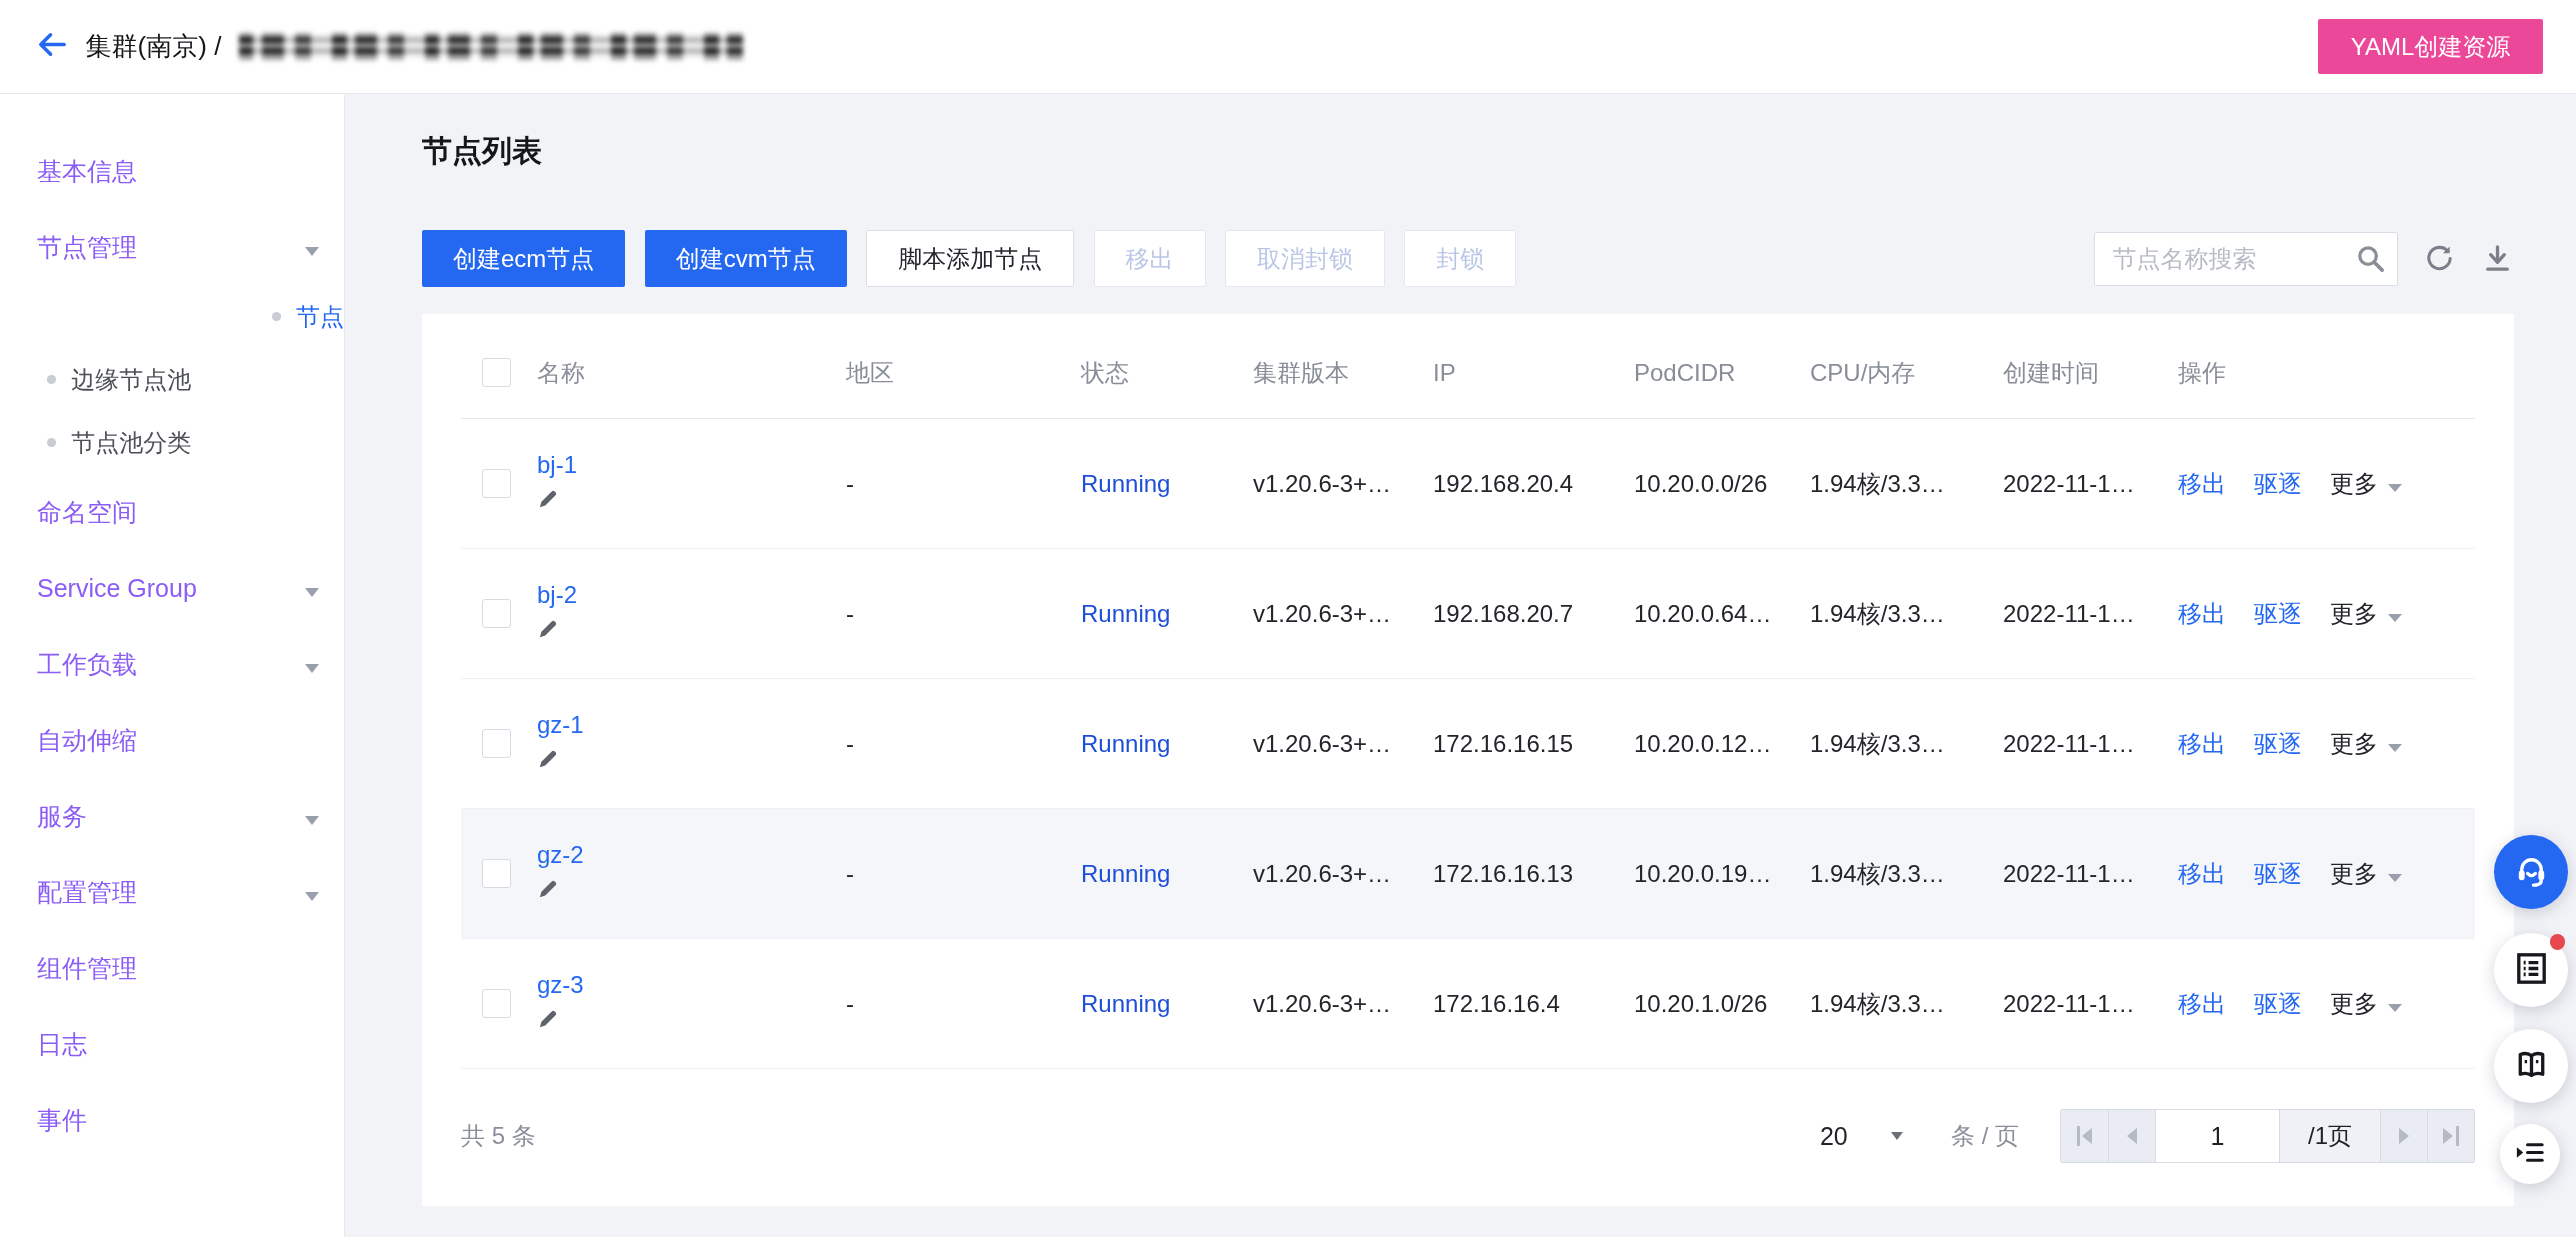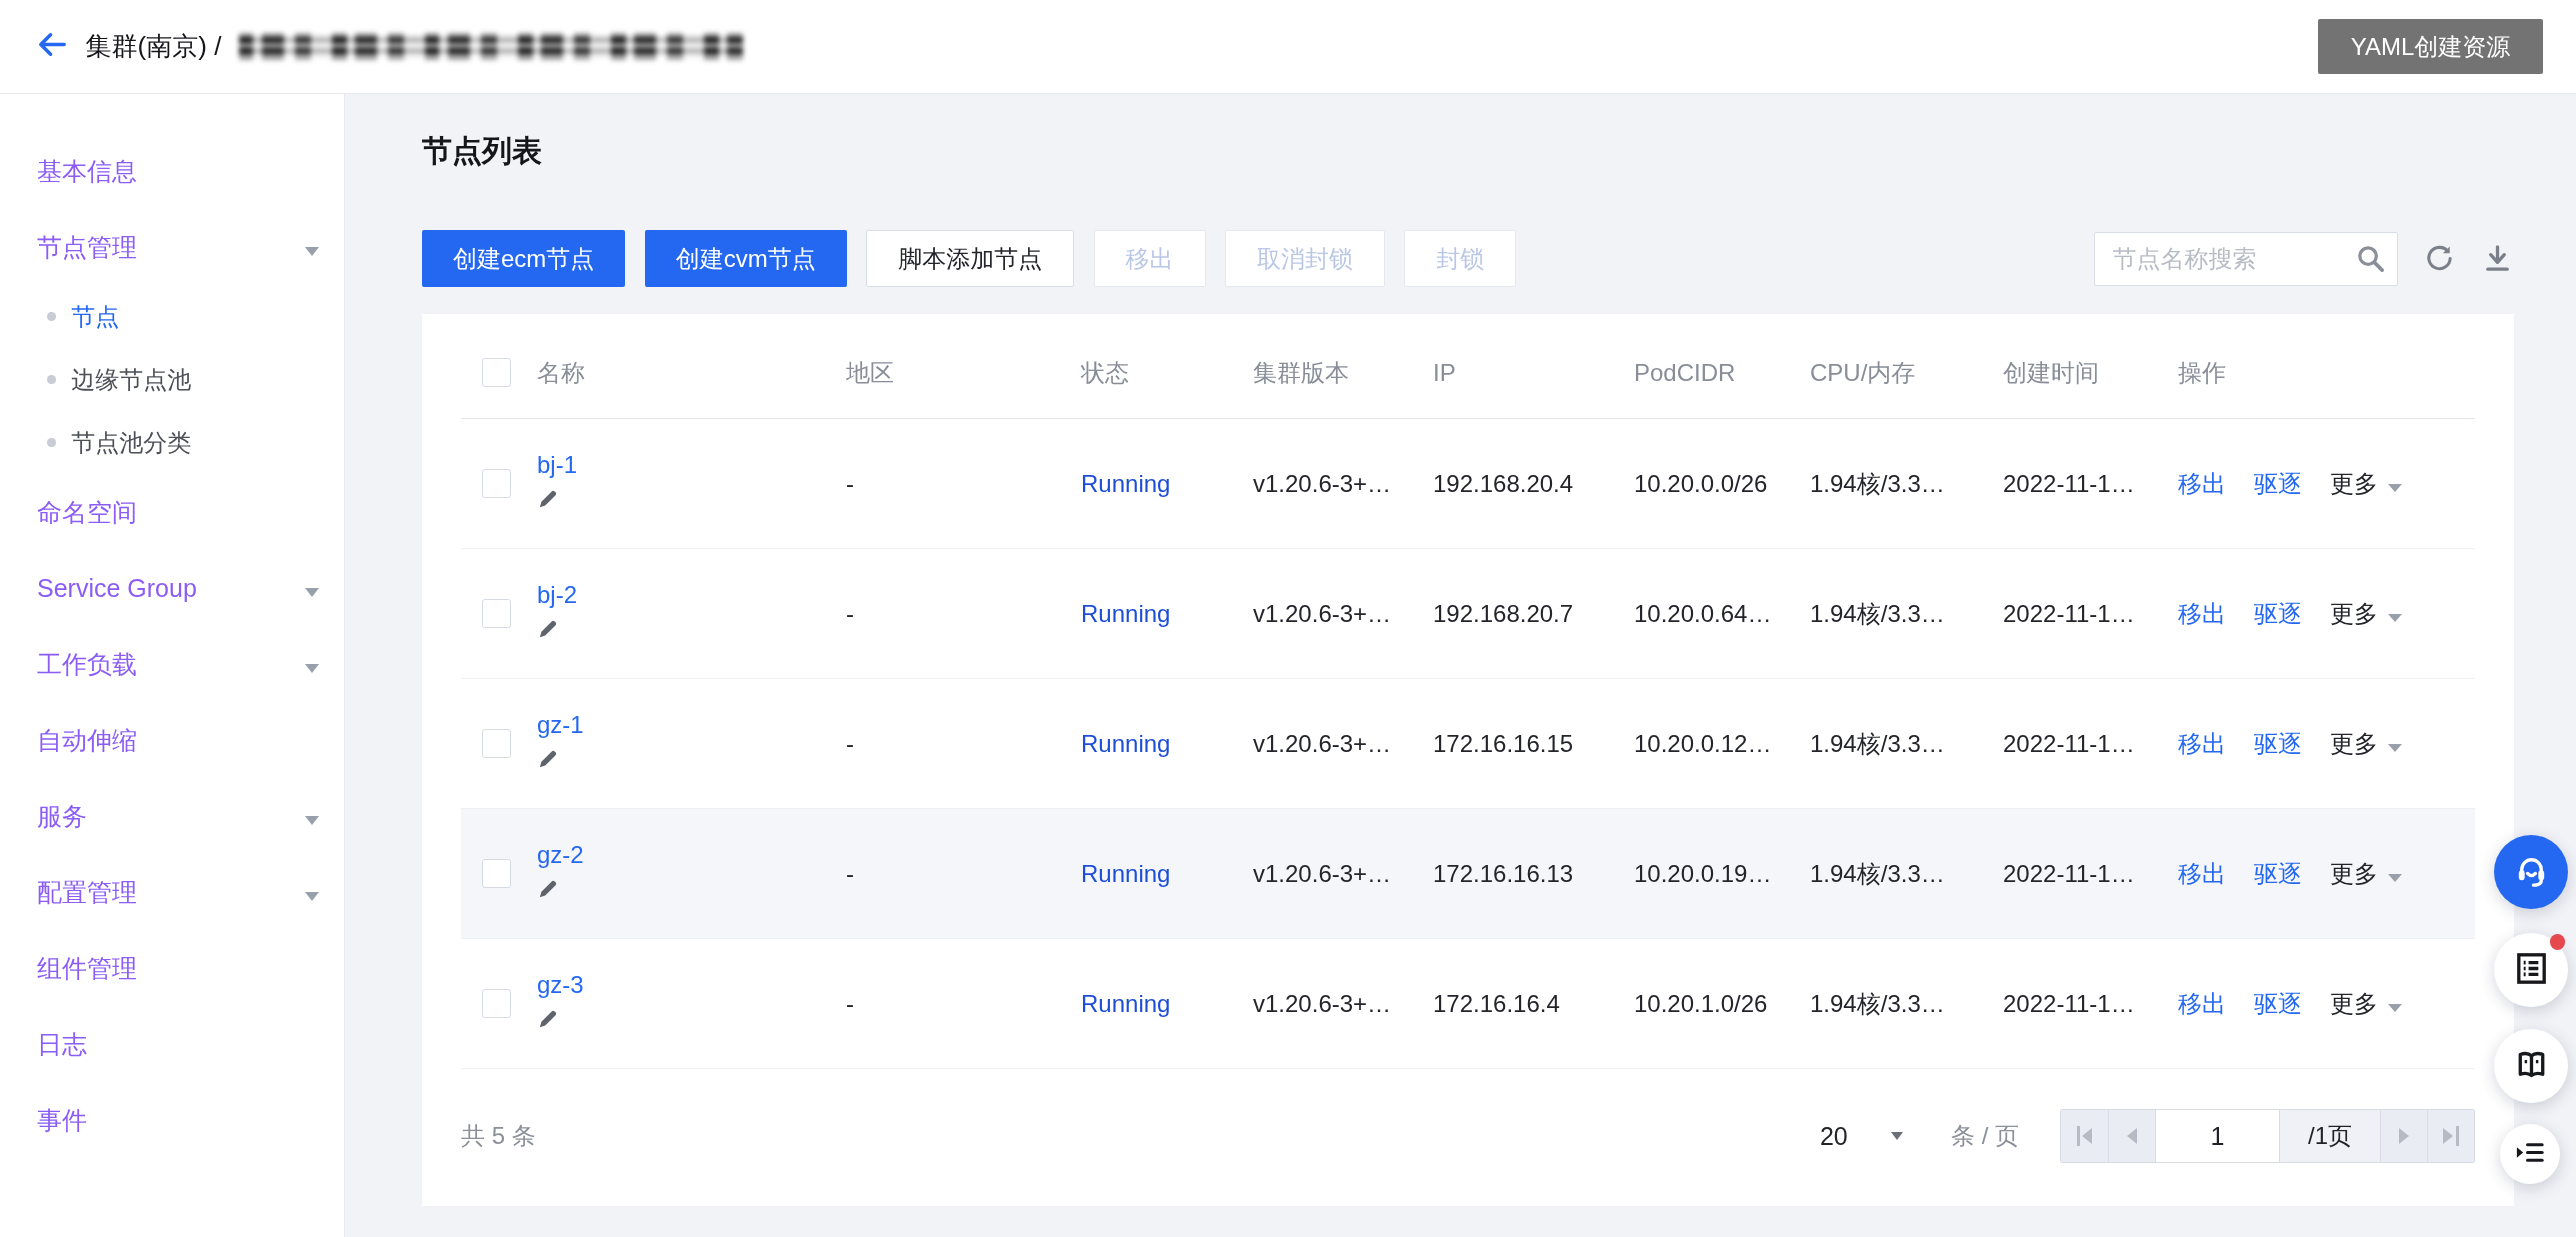--- a/index.html
+++ b/index.html
@@ -18,41 +18,41 @@
   .back-btn { width:39px; height:39px; display:flex; align-items:center; justify-content:center; cursor:pointer; }
   .crumb { margin-left:13.6px; font-size:26px; color:#15161a; white-space:nowrap; }
   .redacted {
     margin-left:17.5px; width:504px; height:27px; border-radius:1.9px;
     background:
       repeating-linear-gradient(90deg,#0c0c0c 0 14.5px,#f2f2f2 14.5px 23px,#161616 23px 45px,#fbfbfb 45px 56px,#2a2a2a 56px 72px,#ededed 72px 93px),
       repeating-linear-gradient(0deg,rgba(255,255,255,.55) 0 5.8px,rgba(0,0,0,.25) 5.8px 11.6px);
     background-blend-mode:overlay; filter:blur(2.4px); opacity:.92;
   }
   .yaml-btn {
-    margin-left:auto; min-width:225px; height:55px; background:#737373; color:#fff;
+    margin-left:auto; min-width:225px; height:55px; background:#ec4899; color:#fff;
     border:none; font-size:24px; font-family:inherit; border-radius:1.9px; padding:0 27px; cursor:pointer;
   }
 
   
   .app { display:flex; height:1143px; }
   .sidebar {
     width:345px; background:#fff; border-right:1.9px solid #e7e9ef;
     padding-top:39px; flex:none;
   }
   .side-item {
     height:76px; display:flex; align-items:center;
     padding:0 25px 0 37px; font-size:25px; color:#8b5cf6; cursor:pointer;
   }
   .side-item .caret { margin-left:auto; }
   .side-sub {
     height:63px; display:flex; align-items:center; padding-left:47px;
     font-size:24px; color:#4c4f56; cursor:pointer;
   }
   .side-sub .bullet { width:8.7px; height:8.7px; border-radius:50%; background:#c9ccd4; margin-right:15.5px; flex:none; }
-  .side-sub.active { color:#2468f2; }
+  .side-sub.active { color:#2468f2;justify-content:flex-end; }
   .caret-down {
     width:0; height:0; border-left:7.8px solid transparent; border-right:7.8px solid transparent;
     border-top:9.7px solid #9aa0ab; display:inline-block;
   }
 
   
   .content { flex:1; padding:37px 0 0 77px; position:relative; }
   .page-title { font-size:30px; font-weight:bold; color:#15161a; }
 
   .toolbar { margin-top:58px; width:2092px; display:flex; align-items:center; }

